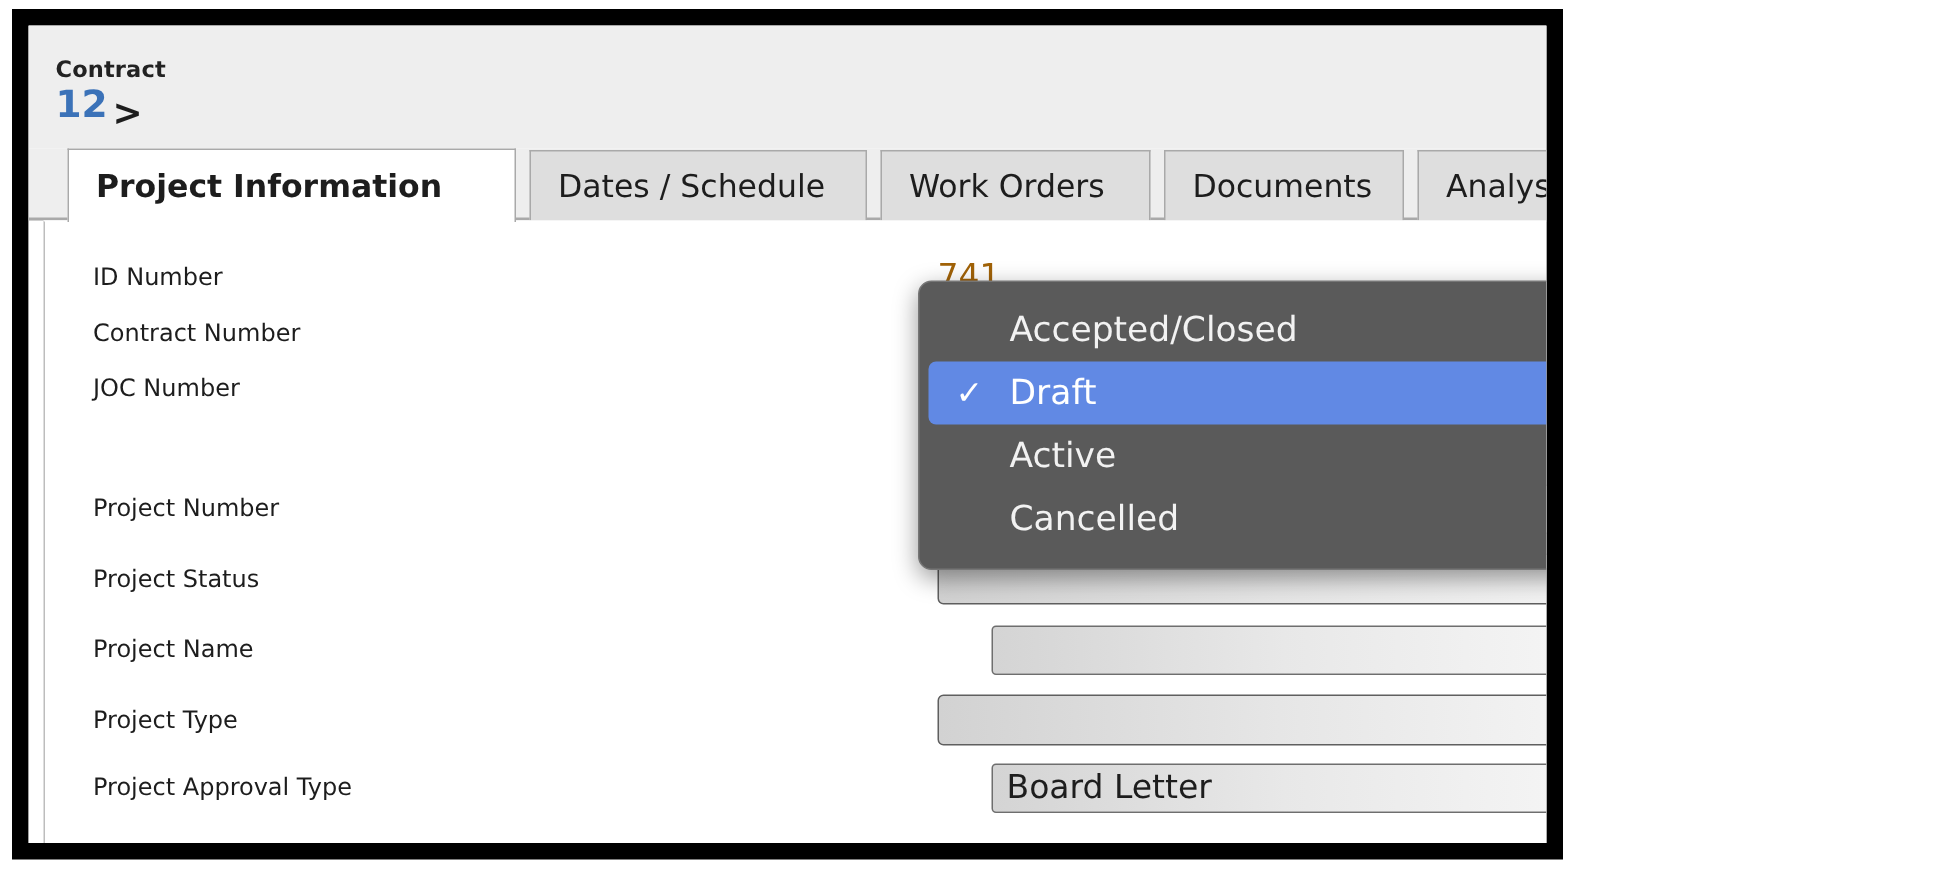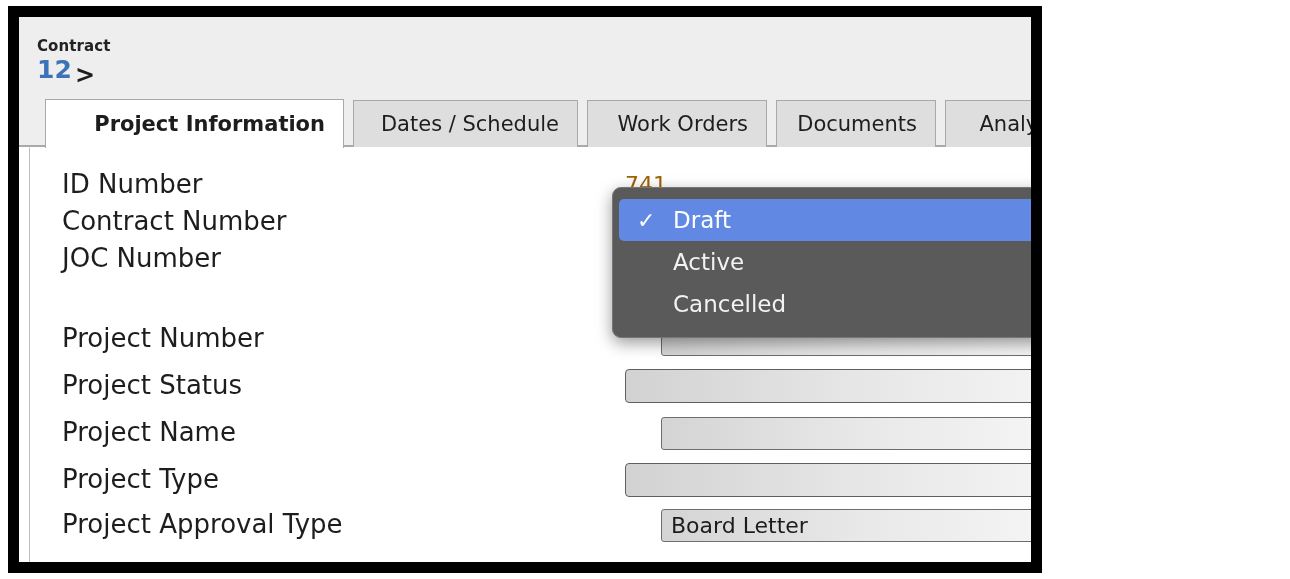--- a/index.html
+++ b/index.html
@@ -56,21 +56,21 @@
     position: absolute;
     left: 0; top: 82px; right: 0;
     height: 48px;
     background: #eeeeee;
     border-bottom: 2px solid #a9a9a9;
   }
   .tab {
     position: absolute;
     top: 1px;
     height: 47px;
-    display: flex; align-items: center; justify-content: flex-end;
+    display: flex; align-items: center; justify-content: flex-start;
     font-size: 21px;
     color: #1d1d1d;
     background: #dedede;
     border: 1px solid #a9a9a9;
     border-bottom: none;
     padding: 0 18px;
     white-space: nowrap;
   }
   .tab.active {
     background: #ffffff;
@@ -92,21 +92,21 @@
 
   
   .form-row {
     position: absolute;
     left: 0; right: 0;
     height: 37px;
   }
   .row-label {
     position: absolute;
     left: 32px; top: 0;
-    font-size: 26px;
+    font-size: 16px;
     color: #1d1d1d;
     line-height: 37px;
     white-space: nowrap;
   }
   .row-static-value {
     position: absolute;
     left: 595px; top: 0;
     font-size: 22px;
     color: #a16207;
     line-height: 37px;
@@ -264,20 +264,23 @@
             </div>
           </div>
         </div>
         <div class="form-row" style="top: 358px;">
           <div class="row-label">Project Approval Type</div>
           <div class="row-field">Board Letter</div>
         </div>
       </div>
 
     <div id="status-dropdown-popup" style="background: rgb(90, 90, 90);">
+        <div class="dropdown-option">
+          <span>Accepted/Closed</span>
+        </div>
         <div class="dropdown-option selected" style="background: rgb(97, 137, 228);">
           <span class="dropdown-check">✓</span>
           <span>Draft</span>
         </div>
         <div class="dropdown-option">
           <span>Active</span>
         </div>
         <div class="dropdown-option">
           <span>Cancelled</span>
         </div>

